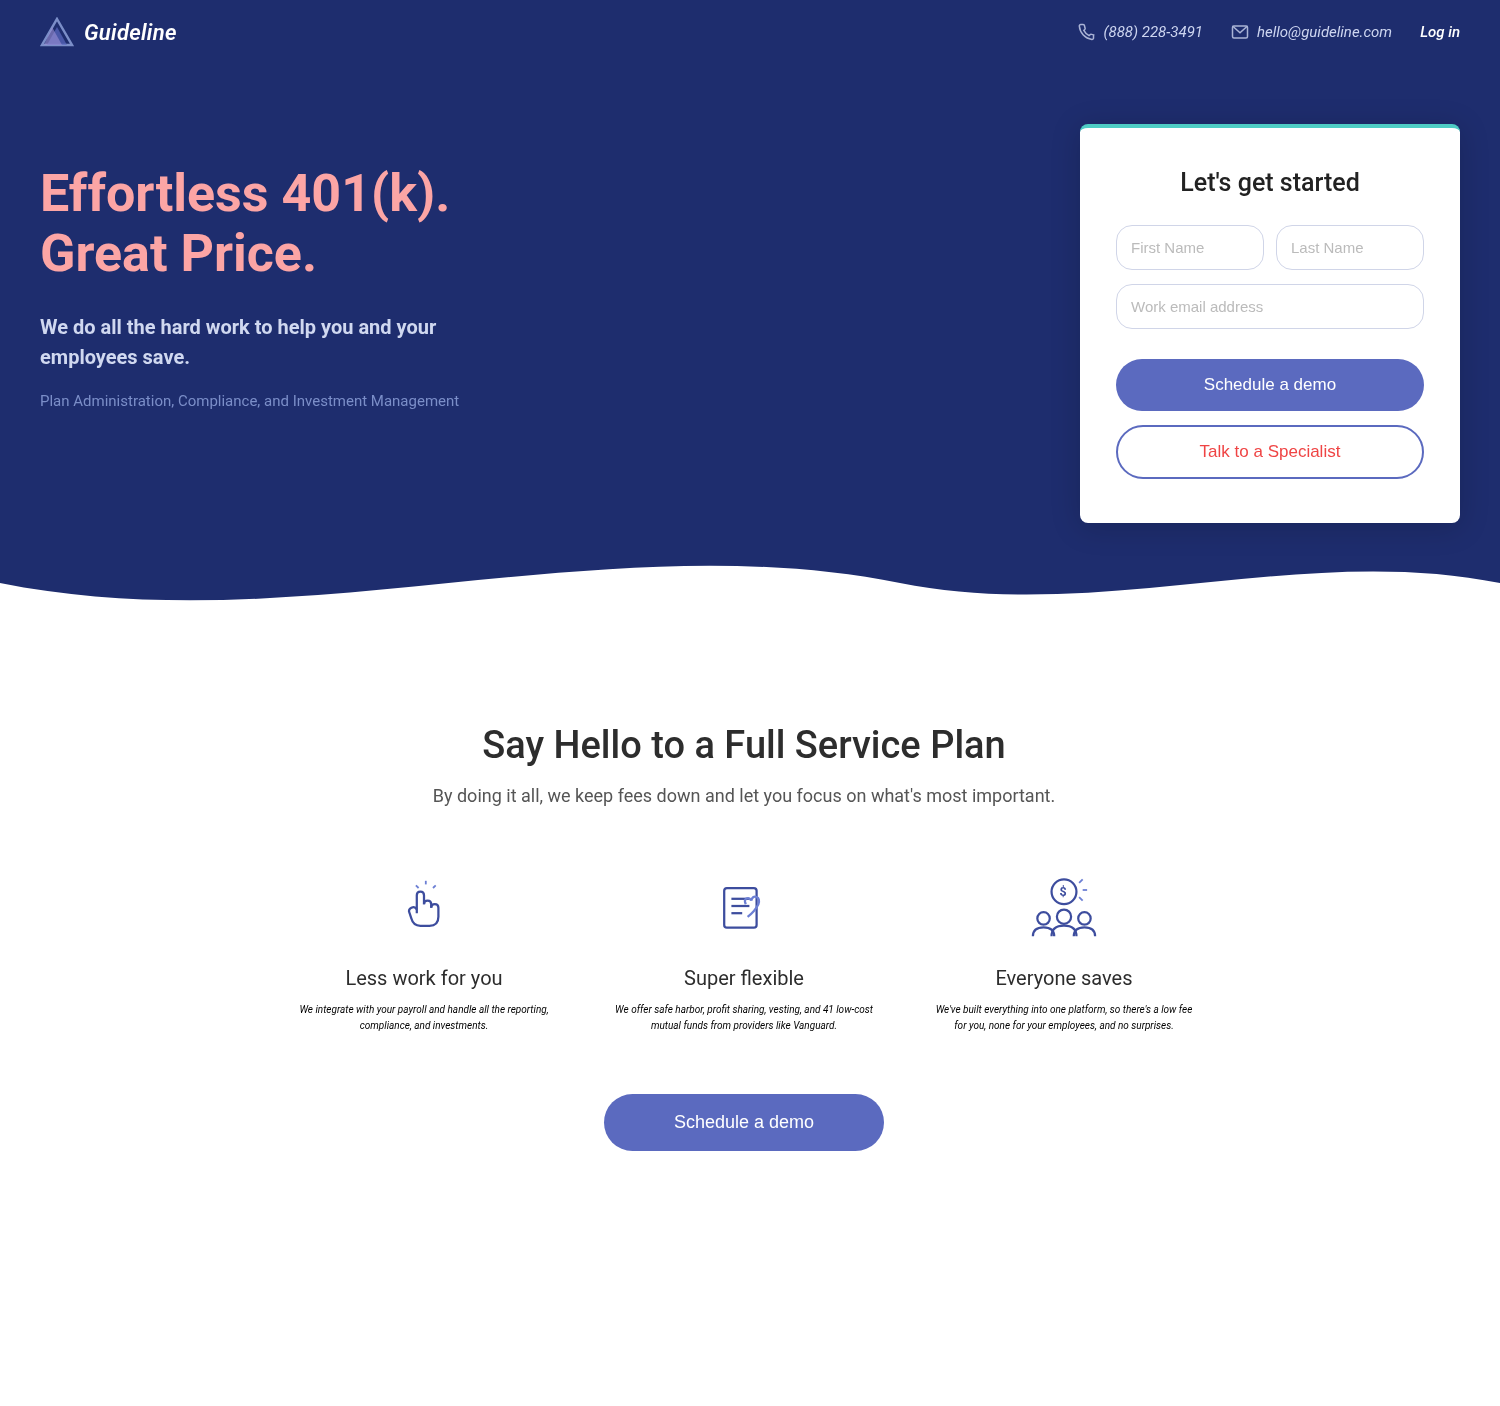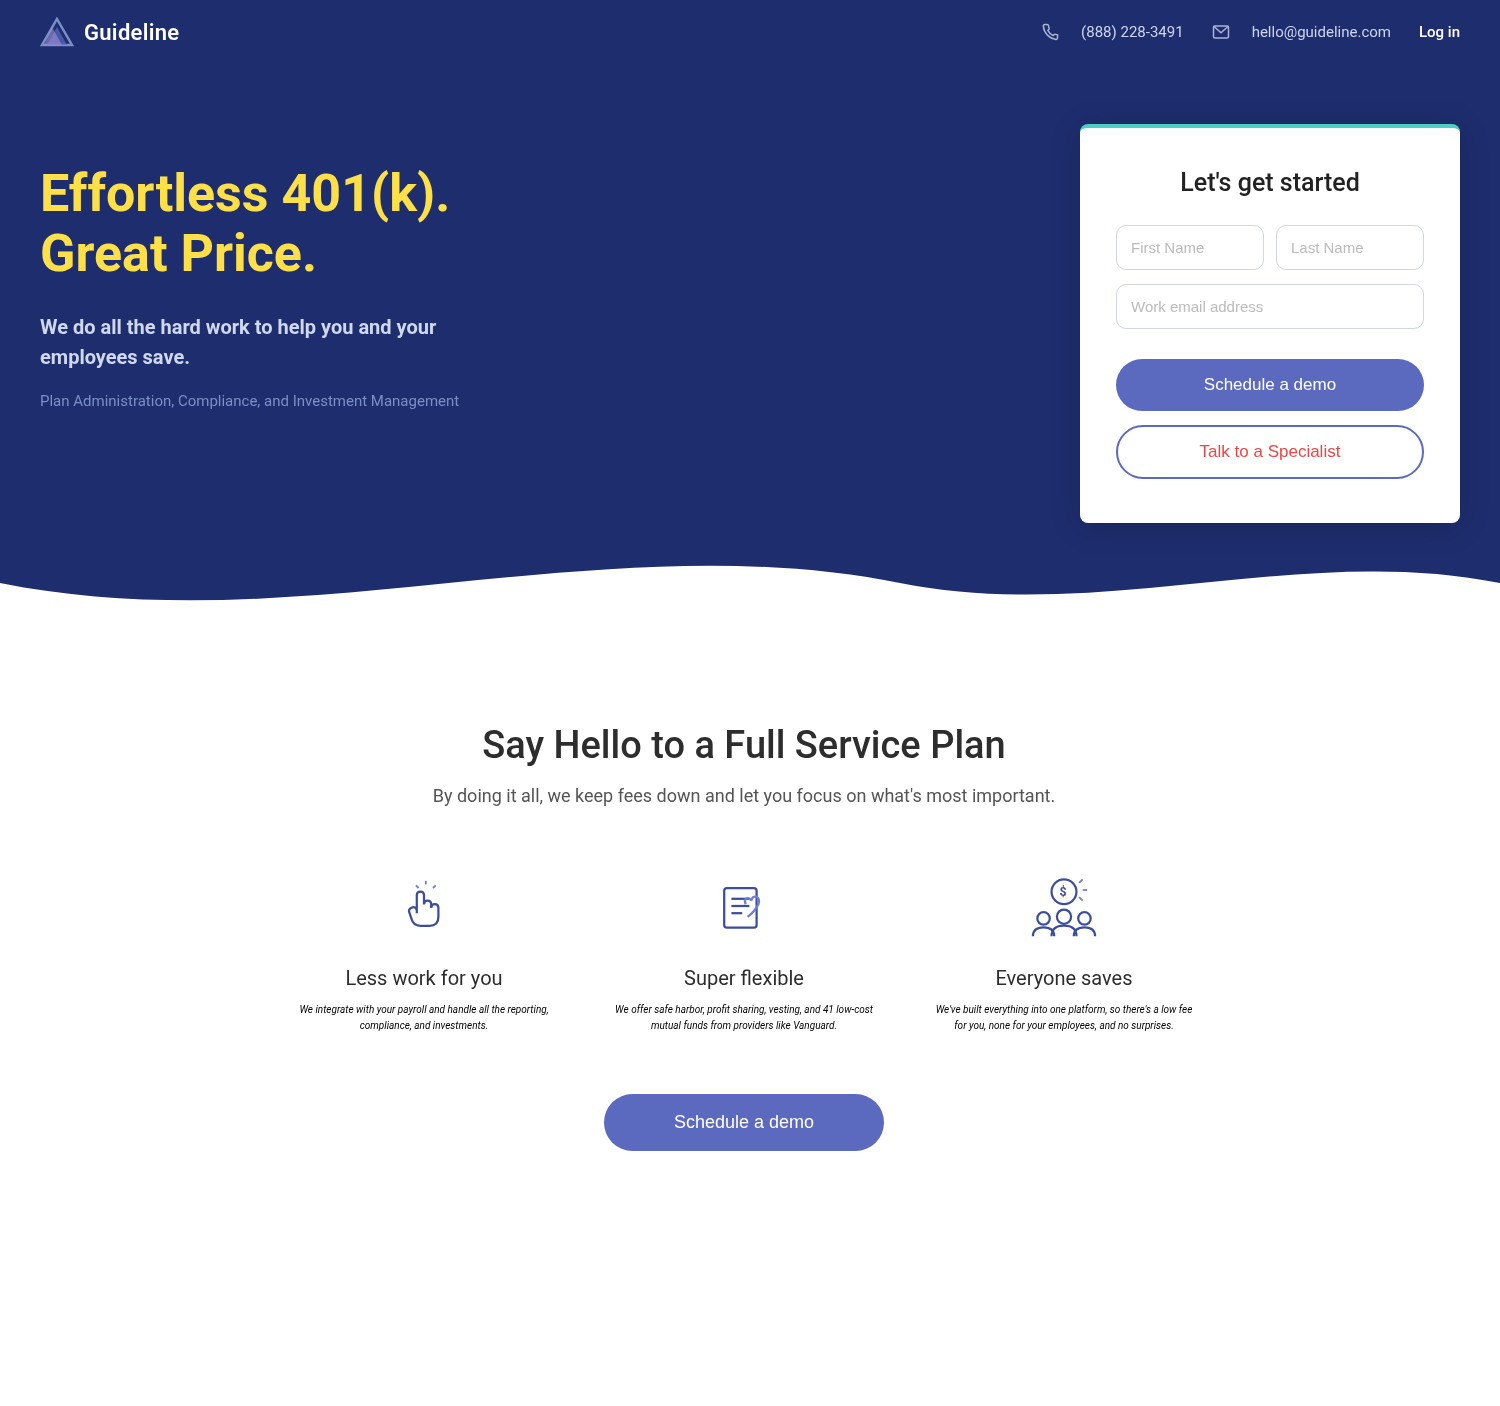--- a/index.html
+++ b/index.html
@@ -6,20 +6,21 @@
     body { font-family: -apple-system, BlinkMacSystemFont, 'Segoe UI', Roboto, sans-serif; background: #fff; color: #333; }
 
     
     .header {
       background: #1e2d6e;
       display: flex;
       align-items: center;
       justify-content: space-between;
       padding: 0 40px;
       height: 64px;
+      font-style: italic;
     }
     .logo {
       display: flex;
       align-items: center;
       gap: 10px;
       color: #fff;
       font-size: 22px;
       font-weight: 600;
       letter-spacing: 0.3px;
     }
@@ -30,21 +31,21 @@
     .nav-right {
       display: flex;
       align-items: center;
       gap: 28px;
       color: #cdd5f0;
       font-size: 15px;
     }
     .nav-contact {
       display: flex;
       align-items: center;
-      gap: 22px;
+      gap: 8px;
       color: #cdd5f0;
     }
     .nav-contact svg { opacity: 0.8; }
     .nav-login {
       color: #fff;
       font-weight: 500;
       cursor: pointer;
     }
 
     
@@ -56,21 +57,21 @@
       align-items: flex-start;
       justify-content: space-between;
       min-height: 500px;
       overflow: hidden;
     }
     .hero-text {
       max-width: 520px;
       padding-top: 40px;
     }
     .hero-title {
-      color: #fde047;
+      color: #fca5a5;
       font-size: 52px;
       font-weight: 700;
       line-height: 1.15;
       margin-bottom: 28px;
     }
     .hero-subtitle {
       color: #d0d8f0;
       font-size: 20px;
       font-weight: 700;
       line-height: 1.5;
@@ -111,21 +112,21 @@
     }
     .form-row {
       display: flex;
       gap: 12px;
       margin-bottom: 14px;
     }
     .form-input {
       width: 100%;
       padding: 13px 14px;
       border: 1px solid #d0d5e8;
-      border-radius: 10px;
+      border-radius: 16px;
       font-size: 15px;
       color: #444;
       outline: none;
       background: #fff;
     }
     .form-input::placeholder { color: #bbb; }
     .btn-primary {
       width: 100%;
       padding: 16px;
       background: #5b6abf;

